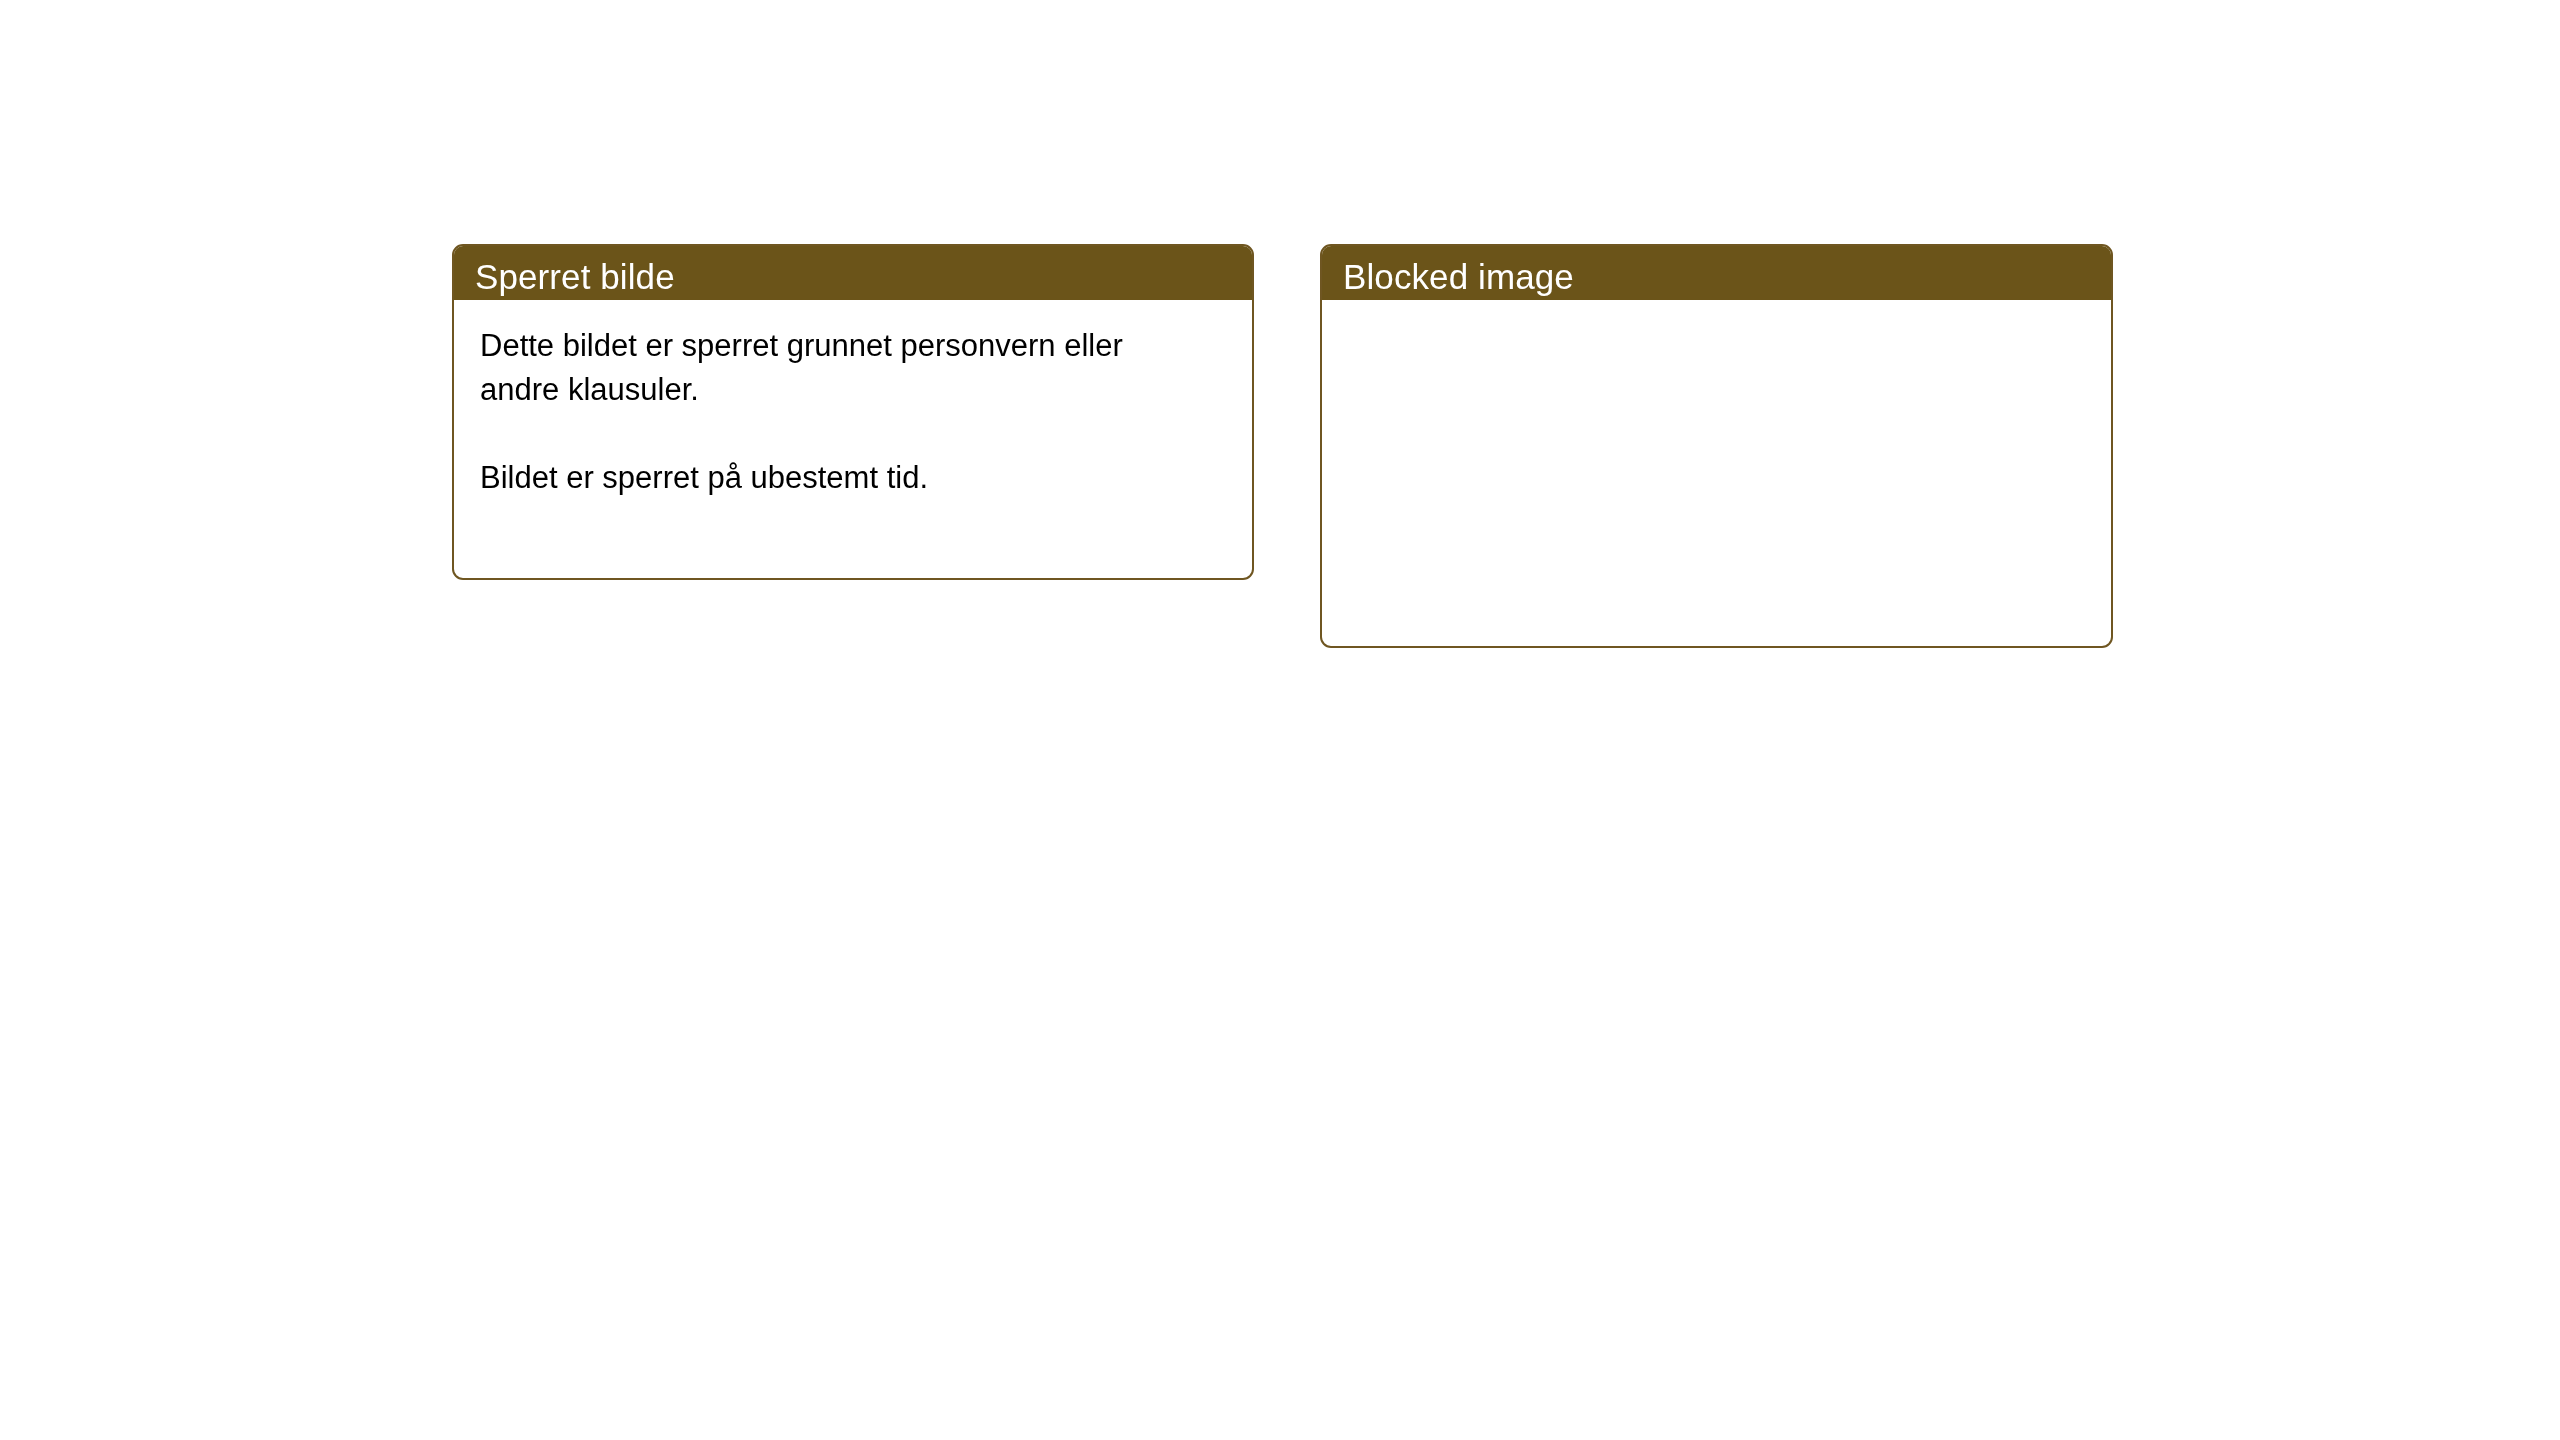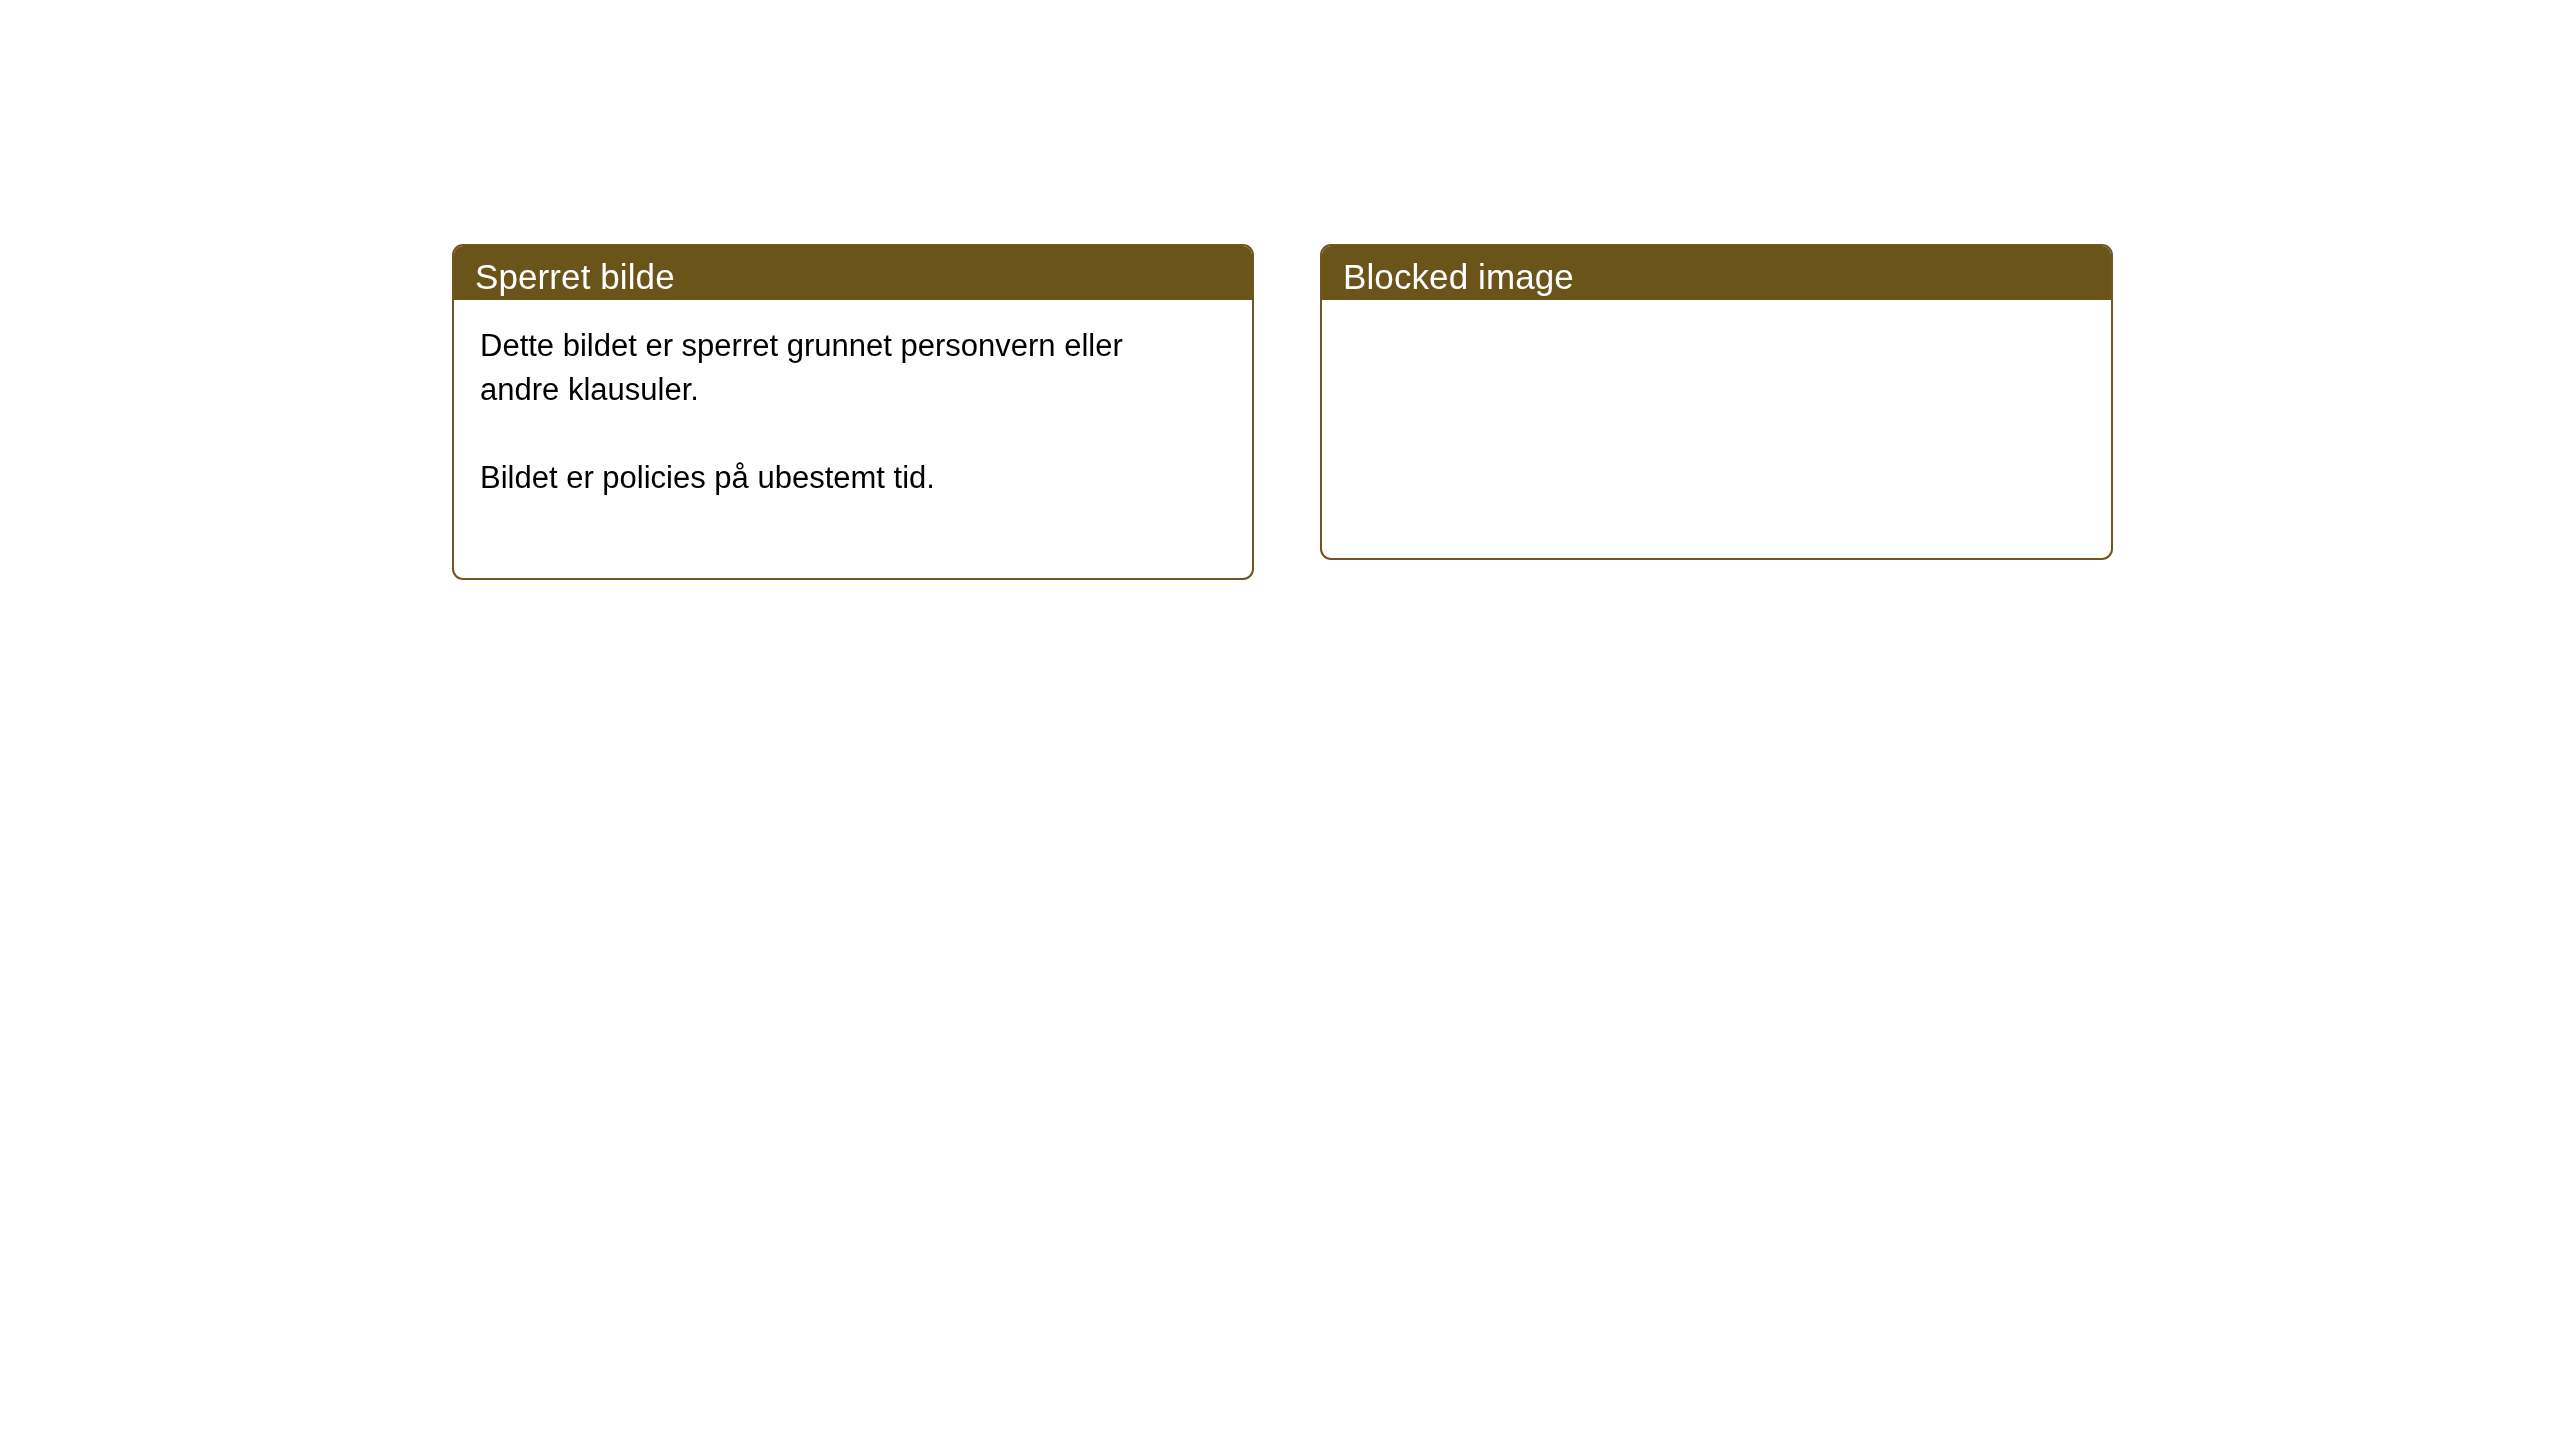--- a/index.html
+++ b/index.html
@@ -35,21 +35,21 @@
 
   .notice-card.card-no {
     left: 452px;
     width: 802px;
     height: 336px;
   }
 
   .notice-card.card-en {
     left: 1320px;
     width: 793px;
-    height: 316px;
+    height: 404px;
   }
 
   .card-header {
     background: #6B5419;
     height: 56px;
     box-sizing: border-box;
     display: flex;
     align-items: center;
     padding: 8px 0 0 23px;
     margin: -2px -2px 0 -2px;
@@ -90,21 +90,21 @@
 <body>
 
 <div id="stage">
 
   <div class="notice-card card-no">
     <div class="card-header">
       <span class="card-header-title">Sperret bilde</span>
     </div>
     <div class="card-body">
       <p class="card-paragraph first">Dette bildet er sperret grunnet personvern eller andre klausuler.</p>
-      <p class="card-paragraph second">Bildet er policies på ubestemt tid.</p>
+      <p class="card-paragraph second">Bildet er sperret på ubestemt tid.</p>
     </div>
   </div>
 
   <div class="notice-card card-en">
     <div class="card-header">
       <span class="card-header-title">Blocked image</span>
     </div>
   </div>
 
 </div>

